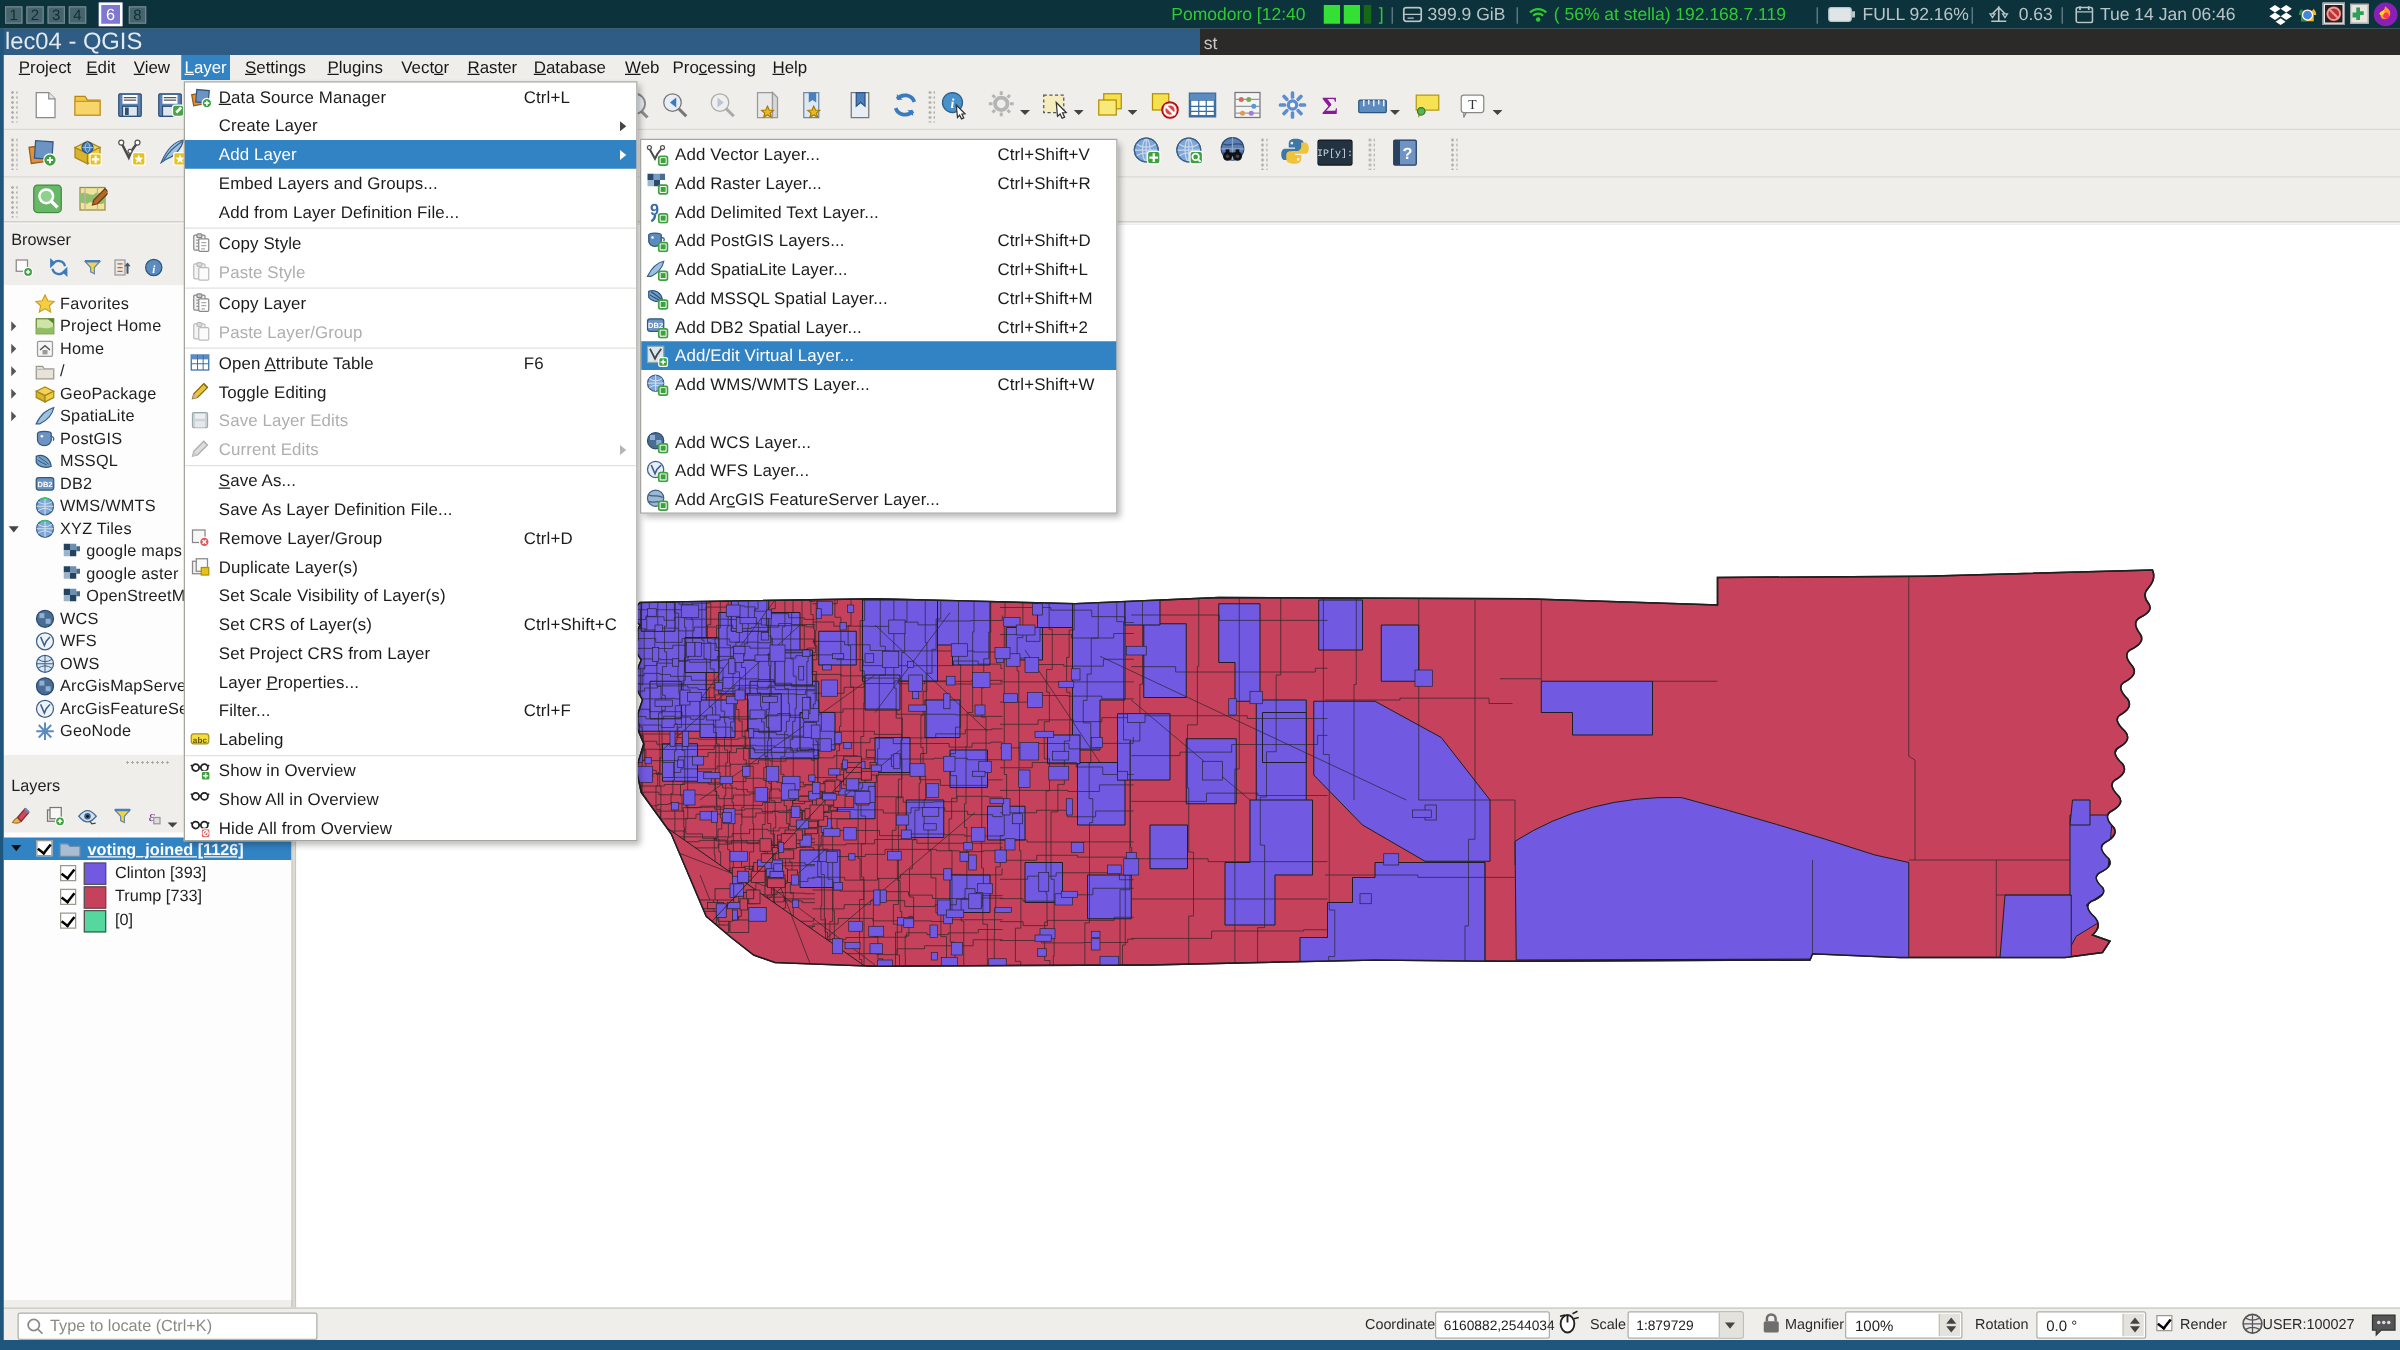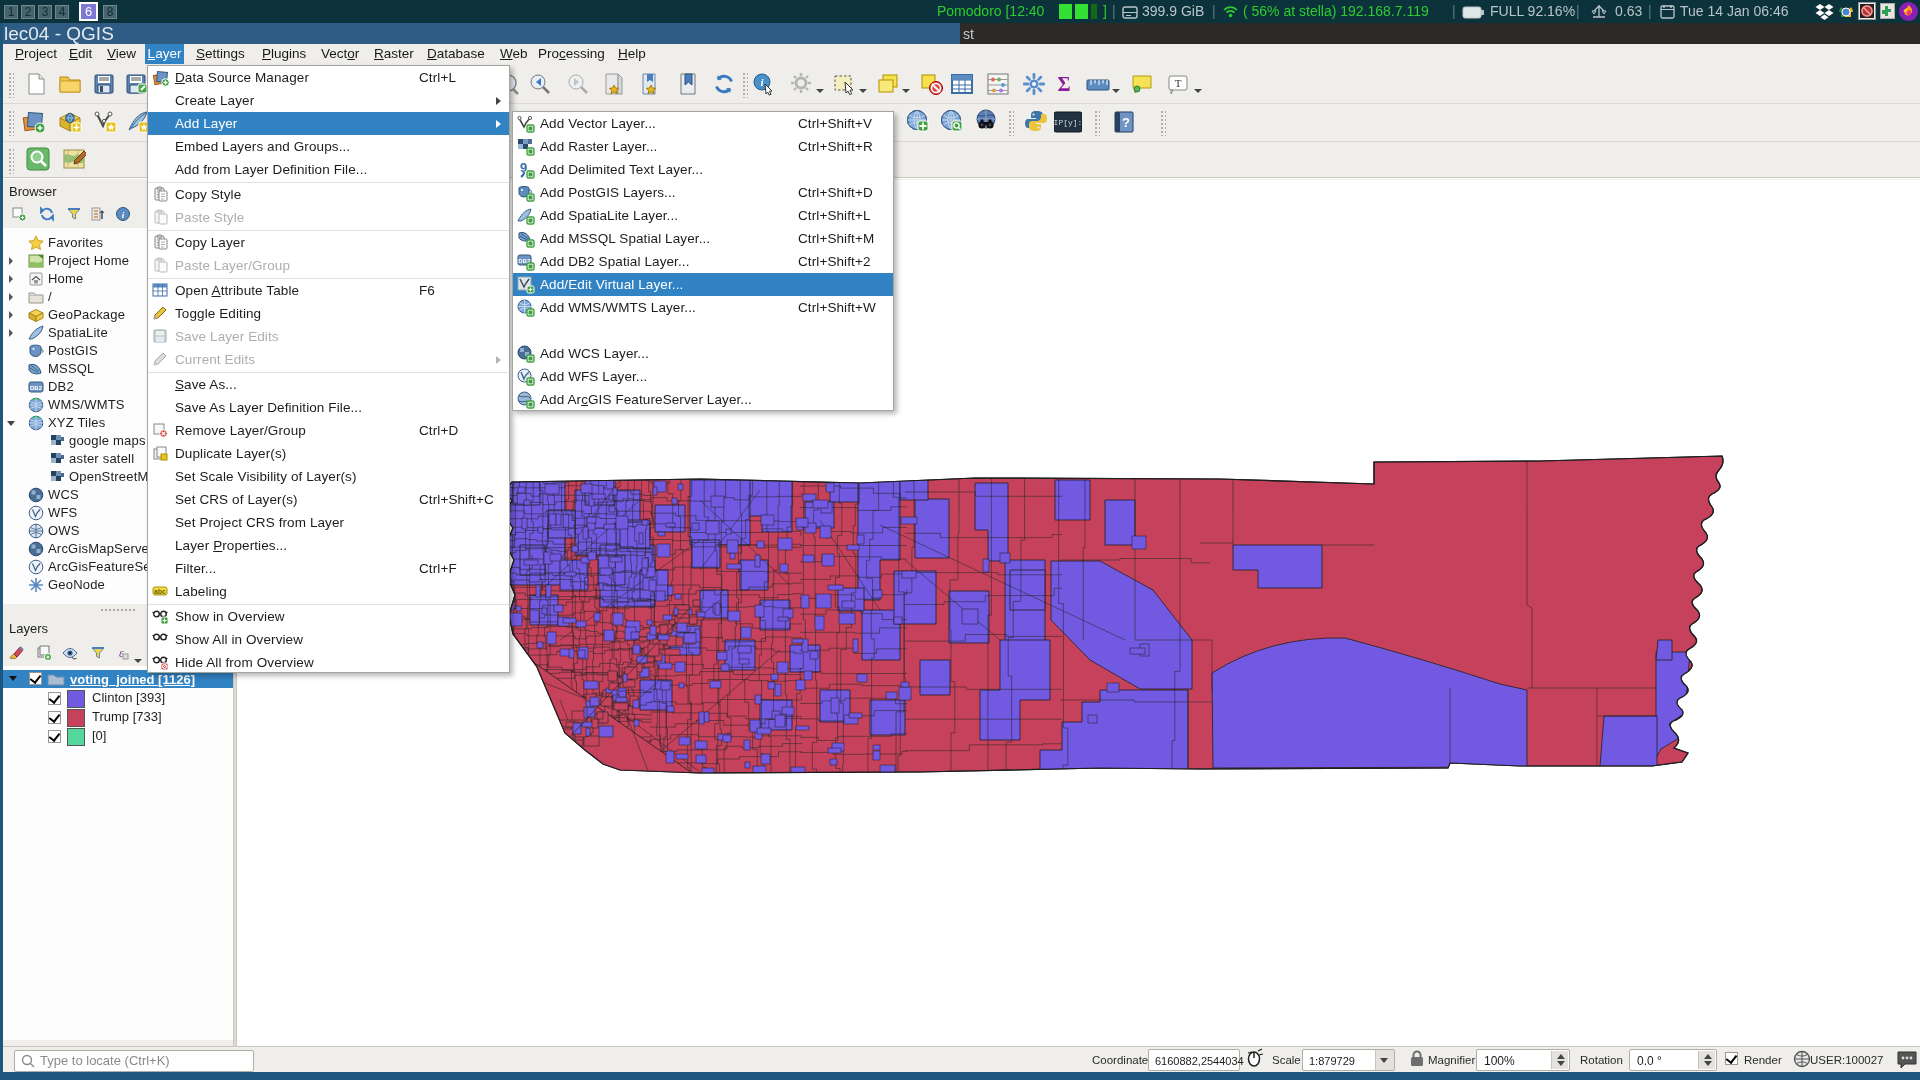--- a/index.html
+++ b/index.html
@@ -467,21 +467,21 @@
         <rect x="12" y="4" width="3" height="4" fill="#47698c"></rect>
       </svg></div>
 <div class="treerow" style="left:69px;top:432.0px">google maps</div>
 <div style="position:absolute;left:49px;top:451.0px;width:16px;height:16px;"><svg width="16" height="16" viewBox="0 0 16 16">
         <rect x="2" y="2" width="5" height="5" fill="#24435f"></rect>
         <rect x="7" y="7" width="5" height="5" fill="#24435f"></rect>
         <rect x="7" y="2" width="5" height="5" fill="#6d8fb2"></rect>
         <rect x="2" y="7" width="5" height="5" fill="#9cb4ca"></rect>
         <rect x="12" y="4" width="3" height="4" fill="#47698c"></rect>
       </svg></div>
-<div class="treerow" style="left:69px;top:450.0px">aster satell</div>
+<div class="treerow" style="left:69px;top:450.0px">google aster</div>
 <div style="position:absolute;left:49px;top:469.0px;width:16px;height:16px;"><svg width="16" height="16" viewBox="0 0 16 16">
         <rect x="2" y="2" width="5" height="5" fill="#24435f"></rect>
         <rect x="7" y="7" width="5" height="5" fill="#24435f"></rect>
         <rect x="7" y="2" width="5" height="5" fill="#6d8fb2"></rect>
         <rect x="2" y="7" width="5" height="5" fill="#9cb4ca"></rect>
         <rect x="12" y="4" width="3" height="4" fill="#47698c"></rect>
       </svg></div>
 <div class="treerow" style="left:69px;top:468.0px">OpenStreetM</div>
 <div style="position:absolute;left:28px;top:487.0px;width:16px;height:16px;"><svg width="16" height="16" viewBox="0 0 16 16">
         <circle cx="8" cy="8" r="6.8" fill="#4a6d94" stroke="#2a4a73"></circle>

